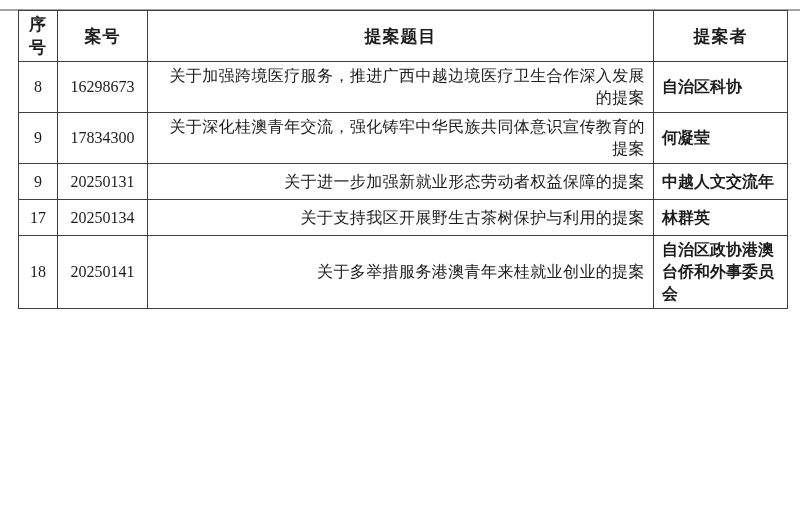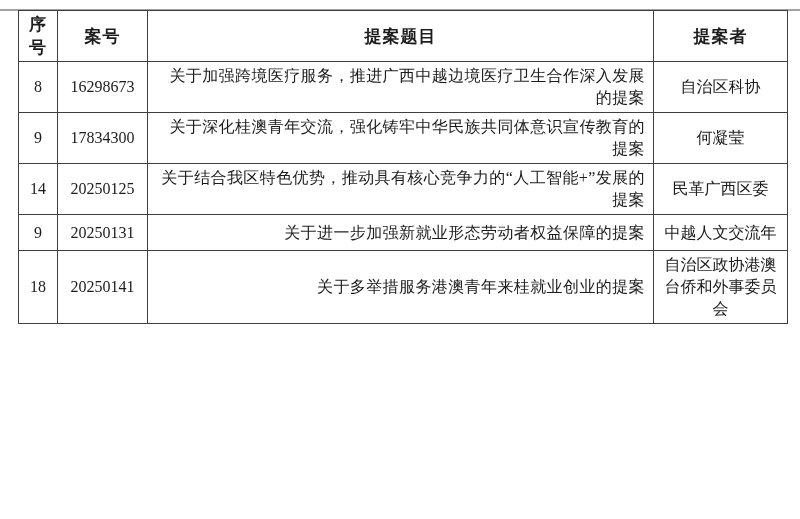--- a/index.html
+++ b/index.html
@@ -51,22 +51,22 @@
     line-height: 22px;
     vertical-align: middle;
     padding: 3px 8px;
     word-break: break-all;
   }
   td.c-no, td.c-case {
     text-align: center;
     padding: 3px 2px;
   }
   td.c-proposer {
-    text-align: center;
     padding: 3px 4px;
+    font-weight: bold;
   }
   td.c-title {
     text-align: right;
     letter-spacing: 0.4px;
   }
   .caret {
     display: inline-block;
     width: 1px;
     height: 20px;
     background: #4a4a4a;
@@ -101,30 +101,30 @@
     <td class="c-title">关于加强跨境医疗服务，推进广西中越边境医疗卫生合作深入发展的提案</td>
     <td class="c-proposer">自治区科协</td>
   </tr>
       <tr>
     <td class="c-no">9</td>
     <td class="c-case">17834300</td>
     <td class="c-title">关于深化桂澳青年交流，强化铸牢中华民族共同体意识宣传教育的提案</td>
     <td class="c-proposer">何凝莹</td>
   </tr>
       <tr>
-    <td class="c-no">14</td>
-    <td class="c-case">20250125</td>
-    <td class="c-title">关于结合我区特色优势，推动具有核心竞争力的“人工智能+”发展的提案</td>
-    <td class="c-proposer">民革广西区委</td>
-  </tr>
-      <tr>
     <td class="c-no">9</td>
     <td class="c-case">20250131</td>
     <td class="c-title">关于进一步加强新就业形态劳动者权益保障的提案</td>
     <td class="c-proposer">中越人文交流年</td>
+  </tr>
+      <tr>
+    <td class="c-no">17</td>
+    <td class="c-case">20250134</td>
+    <td class="c-title">关于支持我区开展野生古茶树保护与利用的提案</td>
+    <td class="c-proposer">林群英</td>
   </tr>
       <tr>
     <td class="c-no">18</td>
     <td class="c-case">20250141</td>
     <td class="c-title">关于多举措服务港澳青年来桂就业创业的提案</td>
     <td class="c-proposer">自治区政协港澳台侨和外事委员会</td>
   </tr>
     </tbody>
 </table>
 

